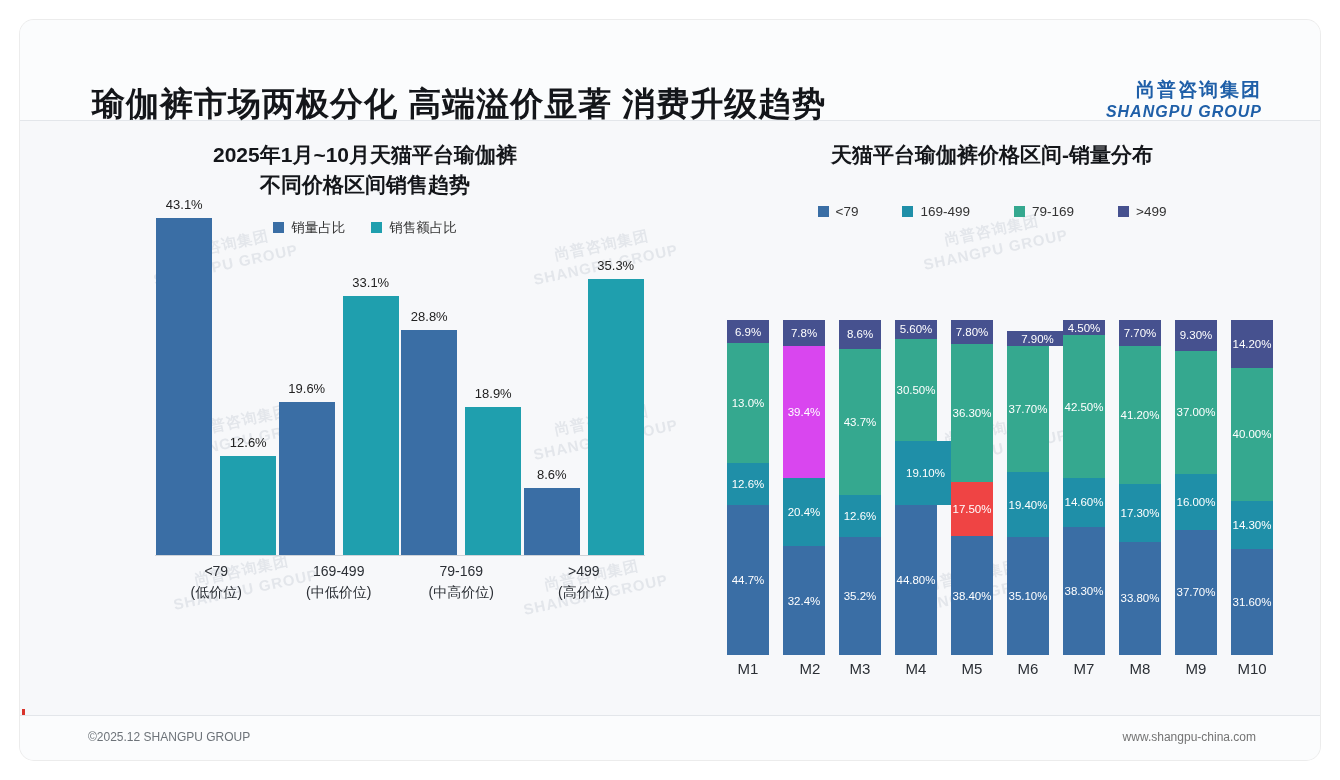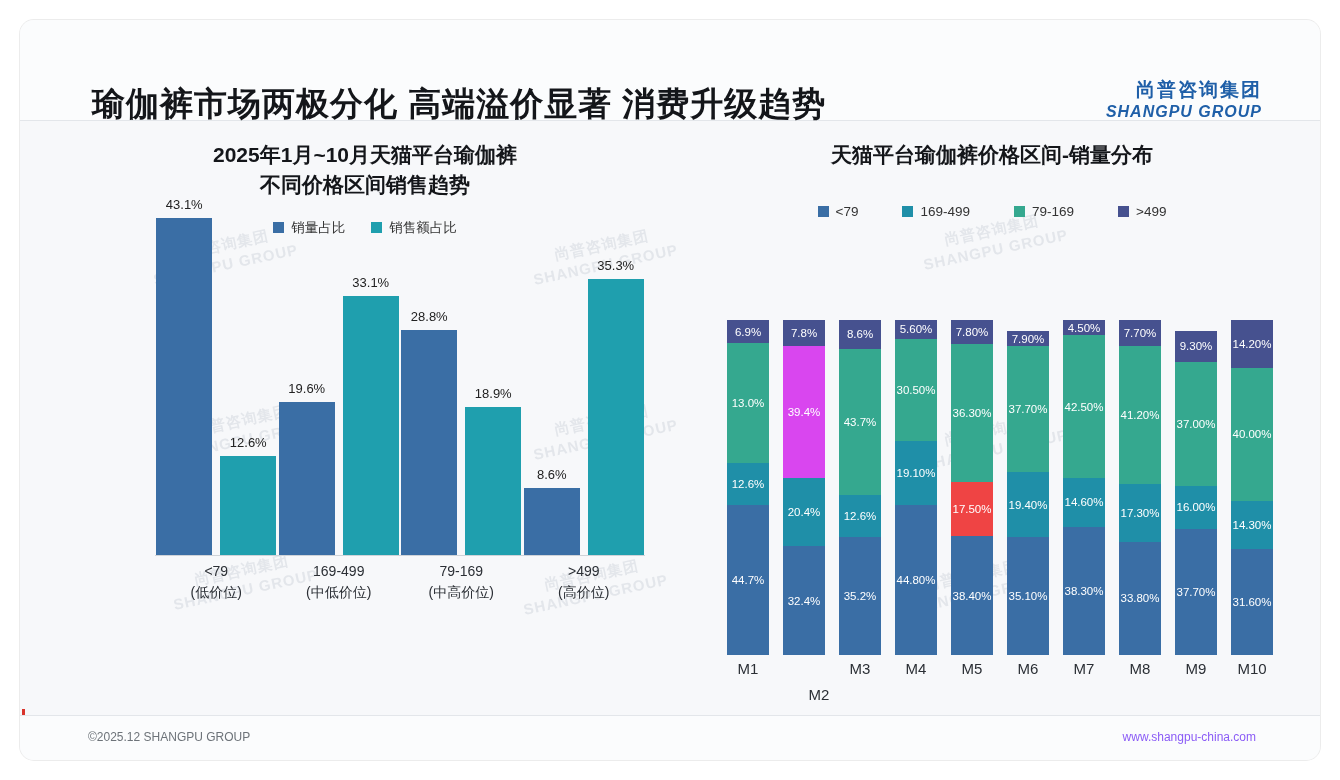--- a/index.html
+++ b/index.html
@@ -211,21 +211,21 @@
     height: 44px;
     border-top: 1px solid #e3e6ea;
     background: #fbfcfd;
   }
   .footer .left {
     position: absolute; left: 68px; top: 14px;
     font-size: 12px; color: #6d7379;
   }
   .footer .right {
     position: absolute; right: 64px; top: 14px;
-    font-size: 12px; color: #8b5cf6;
+    font-size: 12px; color: #737373;
   }
 </style>
 </head>
 <body>
 
 <div class="slide">
   <div class="corner tl"></div>
   <div class="corner bl"></div>
 
   <div class="header">
@@ -411,21 +411,21 @@
             <span>35.2%</span>
           </div>
         </div>
         <div class="rcol" style="left: 175px;">
           <div class="seg" style="height: 18.76px; background: rgb(70, 81, 143);">
             <span>5.60%</span>
           </div>
           <div class="seg" style="height: 102.175px; background: rgb(53, 168, 143);">
             <span>30.50%</span>
           </div>
-          <div class="seg" style="height: 63.985px; background: rgb(31, 143, 168);">
+          <div class="seg" style="height: 63.985px; background: rgb(31, 143, 168); padding-left: 19px;">
             <span>19.10%</span>
           </div>
           <div class="seg" style="height: 150.08px; background: rgb(58, 110, 165);">
             <span>44.80%</span>
           </div>
         </div>
         <div class="rcol" style="left: 231px; text-decoration: underline;">
           <div class="seg" style="height: 26.13px; background: rgb(70, 81, 143);">
             <span>7.80%</span>
           </div>
@@ -433,21 +433,21 @@
             <span>36.30%</span>
           </div>
           <div class="seg" style="height: 58.625px; background: #ef4444;">
             <span>17.50%</span>
           </div>
           <div class="seg" style="height: 128.64px; background: rgb(58, 110, 165);">
             <span>38.40%</span>
           </div>
         </div>
         <div class="rcol" style="left: 287px;">
-          <div class="seg" style="height: 15px; background: rgb(70, 81, 143);">
+          <div class="seg" style="height: 15px; background: rgb(70, 81, 143); padding-left: 19px;">
             <span>7.90%</span>
           </div>
           <div class="seg" style="height: 126.295px; background: rgb(53, 168, 143);">
             <span>37.70%</span>
           </div>
           <div class="seg" style="height: 64.99px; background: rgb(31, 143, 168);">
             <span>19.40%</span>
           </div>
           <div class="seg" style="height: 117.585px; background: rgb(58, 110, 165);">
             <span>35.10%</span>
@@ -481,21 +481,21 @@
             <span>33.80%</span>
           </div>
         </div>
         <div class="rcol" style="left: 455px;">
           <div class="seg" style="height: 31.155px; background: rgb(70, 81, 143);">
             <span>9.30%</span>
           </div>
           <div class="seg" style="height: 123.95px; background: rgb(53, 168, 143);">
             <span>37.00%</span>
           </div>
-          <div class="seg" style="height: 43px; background: rgb(31, 143, 168);">
+          <div class="seg" style="height: 56px; background: rgb(31, 143, 168);">
             <span>16.00%</span>
           </div>
           <div class="seg" style="height: 126.295px; background: rgb(58, 110, 165);">
             <span>37.70%</span>
           </div>
         </div>
         <div class="rcol" style="left: 511px;">
           <div class="seg" style="height: 47.57px; background: rgb(70, 81, 143);">
             <span>14.20%</span>
           </div>
@@ -505,21 +505,21 @@
           <div class="seg" style="height: 47.905px; background: rgb(31, 143, 168);">
             <span>14.30%</span>
           </div>
           <div class="seg" style="height: 105.86px; background: rgb(58, 110, 165);">
             <span>31.60%</span>
           </div>
         </div>
       </div>
     <div class="rxlabels" id="rxlabels">
         <div class="rxlab" style="left: 7px;">M1</div>
-        <div class="rxlab" style="left: 78px; margin-top: 26px;">M2</div>
+        <div class="rxlab" style="left: 69px;">M2</div>
         <div class="rxlab" style="left: 119px;">M3</div>
         <div class="rxlab" style="left: 175px;">M4</div>
         <div class="rxlab" style="left: 231px;">M5</div>
         <div class="rxlab" style="left: 287px;">M6</div>
         <div class="rxlab" style="left: 343px;">M7</div>
         <div class="rxlab" style="left: 399px;">M8</div>
         <div class="rxlab" style="left: 455px;">M9</div>
         <div class="rxlab" style="left: 511px;">M10</div>
       </div>
   </div>

